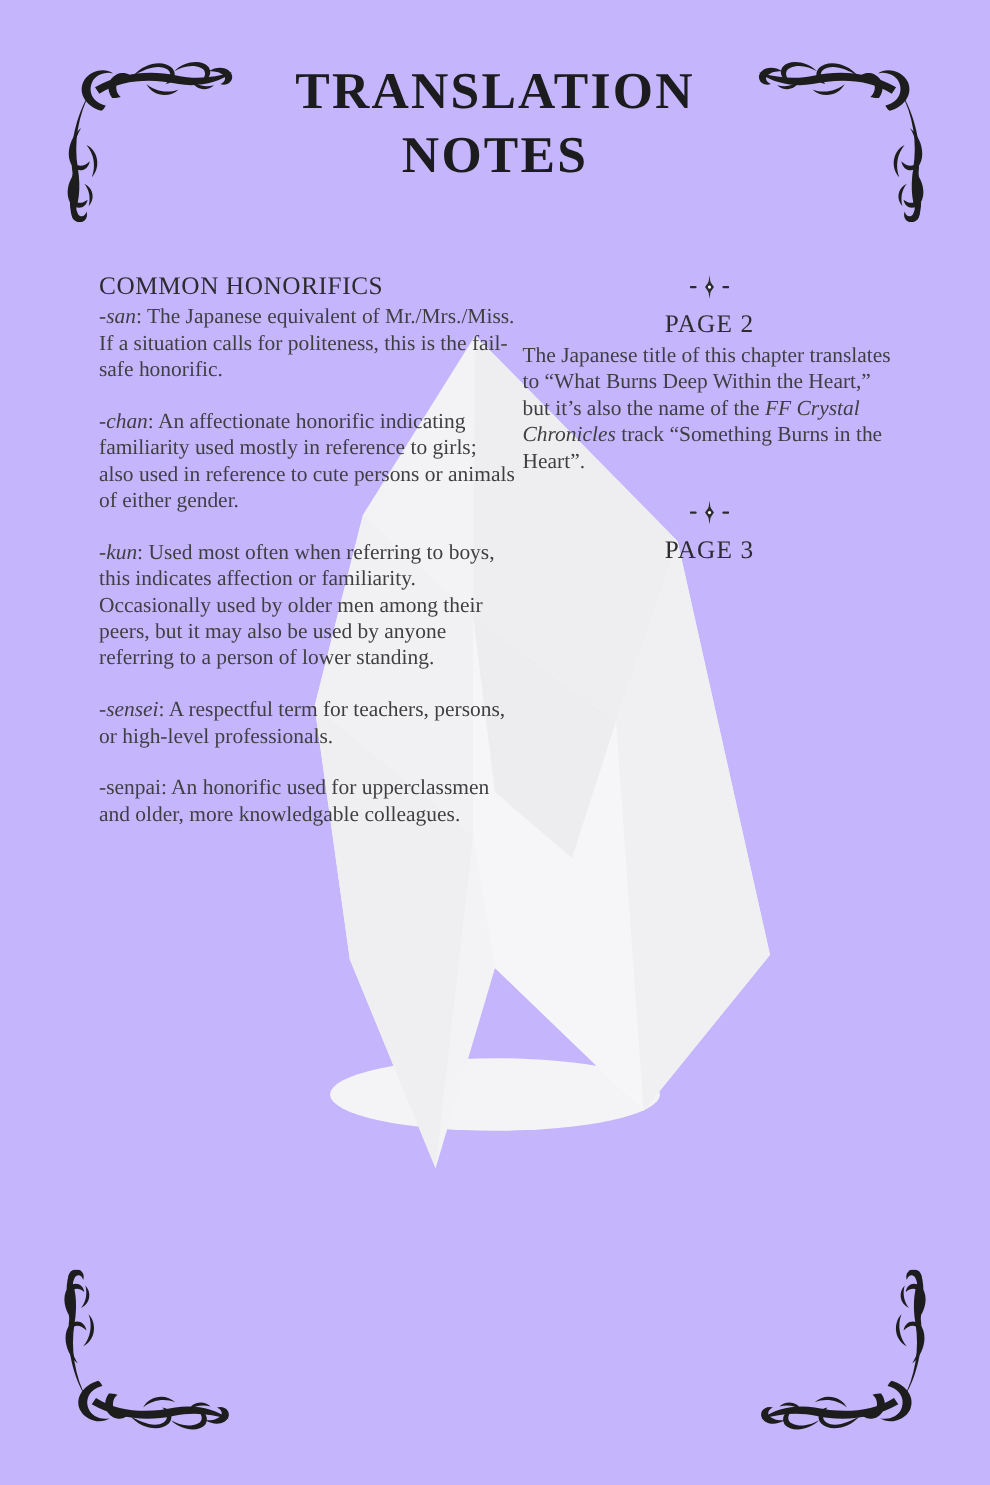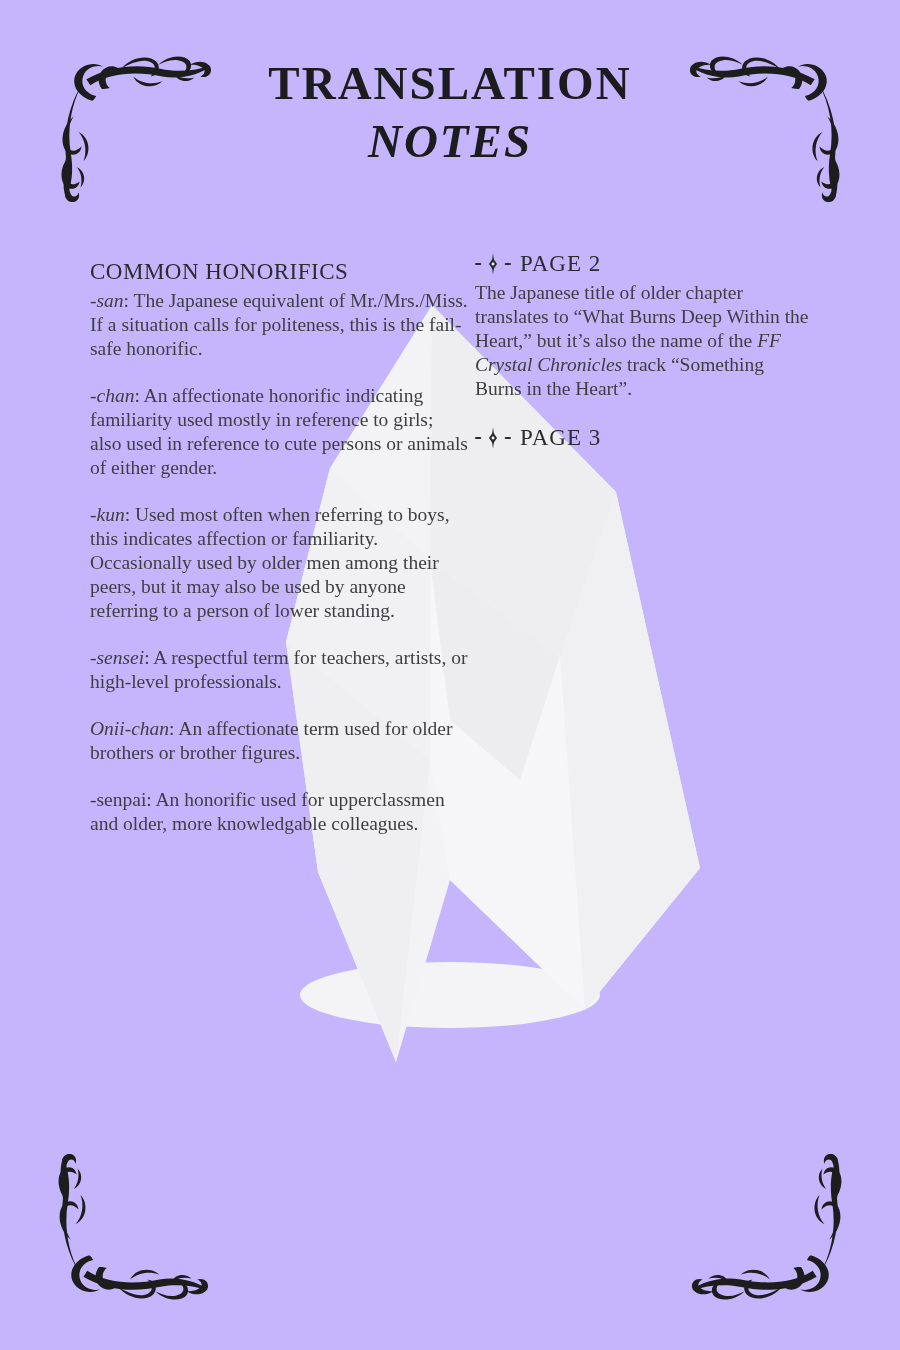--- a/index.html
+++ b/index.html
@@ -23,35 +23,35 @@
   .title{
     position:absolute;left:0;top:60px;width:900px;
     text-align:center;z-index:1;
     color:#1c1c1e;
     font-weight:700;
     letter-spacing:2px;
     line-height:1.0;
     margin:0;
   }
   .title .line{display:block;font-size:47px;}
-  .title .line2{margin-top:11px;font-style:italic;}
+  .title .line2{margin-top:11px;}
   
   .col{position:absolute;z-index:1;color:#3f3f42;font-size:19.5px;line-height:24px;}
-  .col-left{left:90px;top:258px;width:378px;}
+  .col-left{left:90px;top:246px;width:378px;}
   .col-right{left:475px;top:250px;width:340px;}
   .col p{margin:0 0 23px 0;}
   .it{font-style:italic;}
   h2.honorifics{
     font-size:23px;font-weight:400;color:#2c2c2f;
     letter-spacing:0.5px;margin:0 0 3px 0;line-height:28px;
   }
   h3.page-heading{
     font-size:23px;font-weight:400;color:#2c2c2f;
     letter-spacing:1px;margin:0 0 3px 0;line-height:28px;
-    display:flex;align-items:center;gap:9px;
+    display:flex;align-items:center;gap:9px;flex-direction:column;
   }
   .marker{width:36px;height:22px;flex:0 0 auto;}
   .hidden-defs{position:absolute;width:0;height:0;overflow:hidden;}
 </style>
 </head>
 <body>
 
 <div class="page">
 
   <svg class="hidden-defs" aria-hidden="true">
@@ -136,40 +136,37 @@
     <p>
       <span class="it">-san</span><span>: The Japanese equivalent of Mr./Mrs./​Miss. If a situation calls for politeness, this is the fail-safe honorific.</span>
     </p>
     <p>
       <span class="it">-chan</span><span>: An affectionate honorific indicating familiarity used mostly in reference to girls; also used in reference to cute persons or animals of either gender.</span>
     </p>
     <p>
       <span class="it">-kun</span><span>: Used most often when referring to boys, this indicates affection or familiarity. Occasionally used by older men among their peers, but it may also be used by anyone referring to a person of lower standing.</span>
     </p>
     <p>
-      <span class="it">-sensei</span><span>: A respectful term for teachers, artists, or high-level professionals.</span>
-    </p>
-    <p>
-      <span class="it">Onii-chan</span><span>: An affectionate term used for older brothers or brother figures.</span>
+      <span class="it">-sensei</span><span>: A respectful term for teachers, persons, or high-level professionals.</span>
     </p>
     <p>
       <span>-senpai: An honorific used for upperclassmen and older, more knowledgable colleagues.</span>
     </p>
   </div>
 
   <div class="col col-right">
     <section>
       <h3 class="page-heading">
         <svg class="marker" viewBox="0 0 40 24">
             <use href="#compass"></use>
           </svg>
         <span>PAGE 2</span>
       </h3>
       <p>
-        <span>The Japanese title of older chapter translates to “What Burns Deep Within the Heart,” but it’s also the name of the </span><span class="it">FF Crystal Chronicles</span><span> track “Something Burns in the Heart”.</span>
+        <span>The Japanese title of this chapter translates to “What Burns Deep Within the Heart,” but it’s also the name of the </span><span class="it">FF Crystal Chronicles</span><span> track “Something Burns in the Heart”.</span>
       </p>
     </section>
     <section>
       <h3 class="page-heading">
         <svg class="marker" viewBox="0 0 40 24">
             <use href="#compass"></use>
           </svg>
         <span>PAGE 3</span>
       </h3>
     </section>

